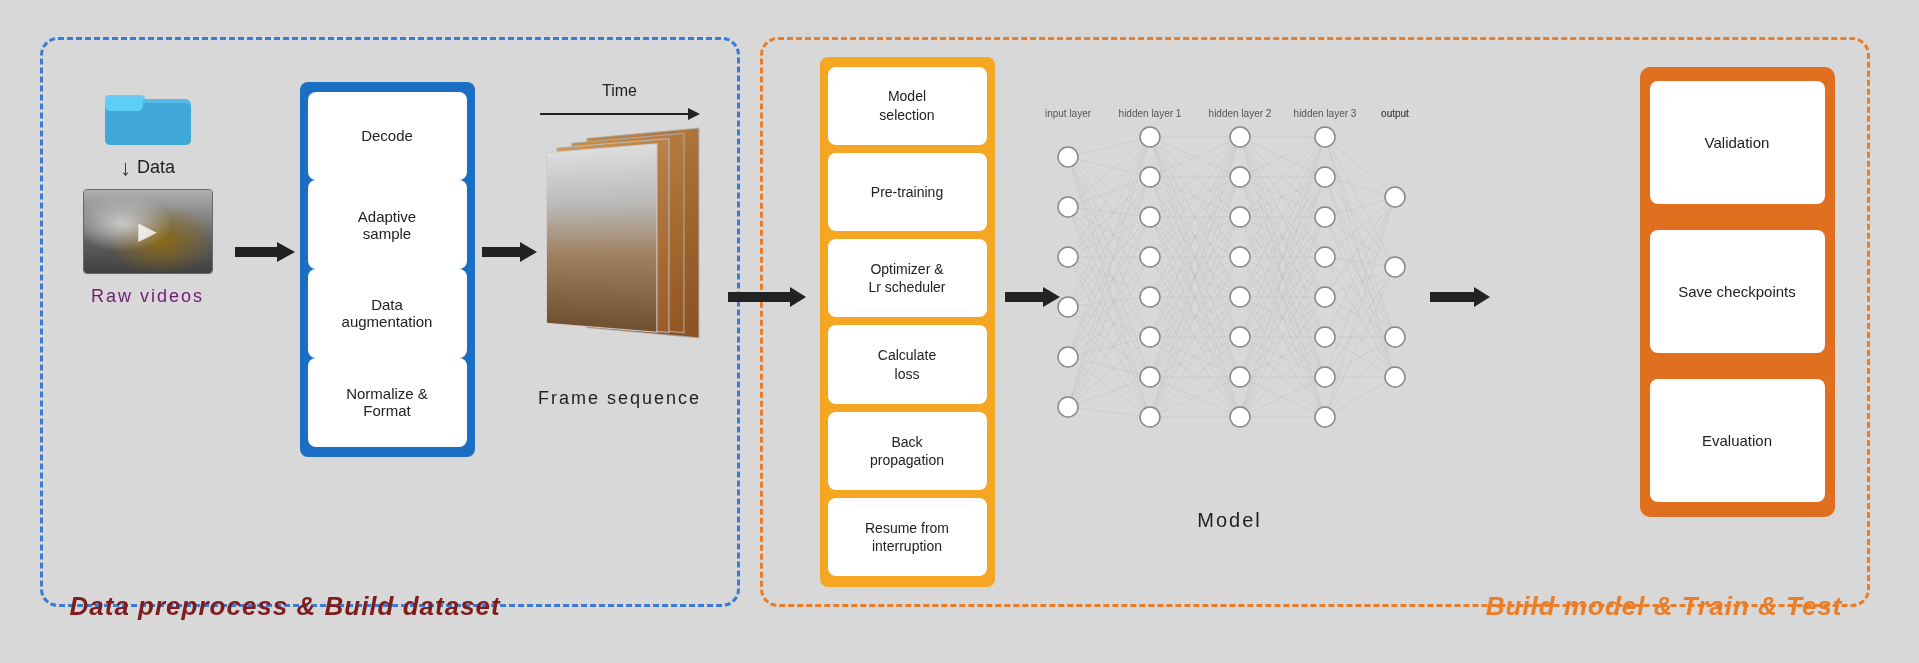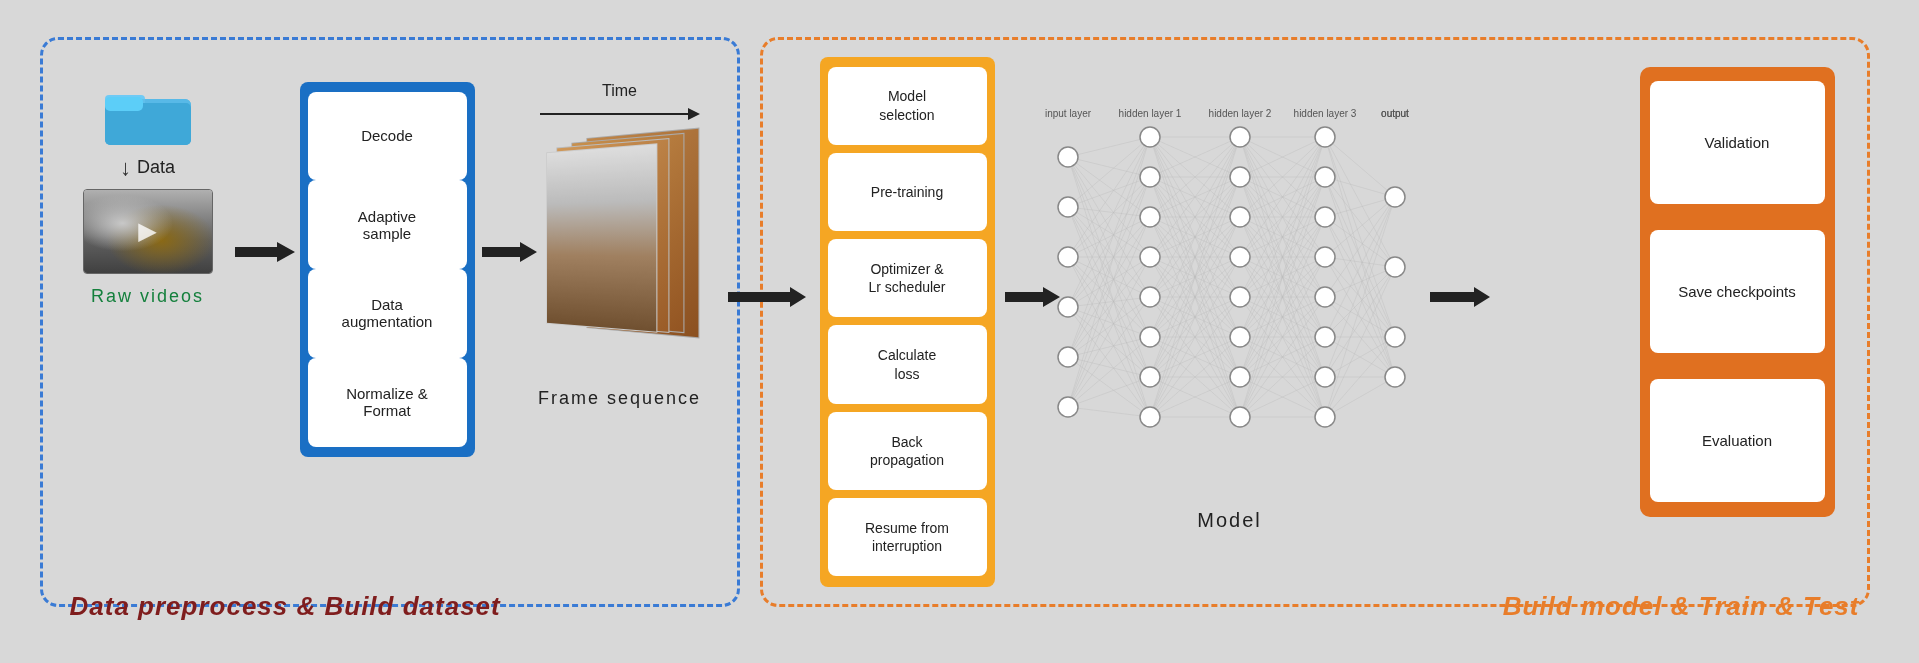--- a/index.html
+++ b/index.html
@@ -128,21 +128,21 @@
       width: 100%;
       height: 100%;
       background: 
         radial-gradient(ellipse at 30% 40%, #c8c8c8 0%, transparent 40%),
         radial-gradient(ellipse at 60% 60%, #8b6914 0%, transparent 50%),
         linear-gradient(180deg, #b0b0b0 0%, #606060 60%, #404040 100%);
     }
 
     .raw-videos-label {
       font-size: 18px;
-      color: #15803d;
+      color: #701a75;
       margin-top: 4px;
       letter-spacing: 2px;
     }
 
     
     .blue-panel {
       position: absolute;
       left: 270px;
       top: 60px;
       width: 175px;
@@ -291,21 +291,21 @@
 <body>
 
 <div class="diagram-container">
 
   <div class="dashed-box-blue"></div>
 
   <div class="dashed-box-orange"></div>
 
   <div class="box-label-blue" style="left:40px; bottom:20px; position:absolute;">Data preprocess &amp; Build dataset</div>
 
-  <div class="box-label-orange" style="right:30px; bottom:20px; position:absolute;text-align:center;">Build model &amp; Train &amp; Test</div>
+  <div class="box-label-orange" style="right:47px; bottom:20px; position:absolute;text-align:center;">Build model &amp; Train &amp; Test</div>
 
   <div class="section-raw-videos">
 
     <div class="folder-icon">
       <svg viewBox="0 0 90 70" xmlns="http://www.w3.org/2000/svg">
         <rect x="2" y="22" width="86" height="46" rx="6" ry="6" fill="#4ab0e0"></rect>
         <rect x="2" y="18" width="40" height="12" rx="4" ry="4" fill="#6ecaf5"></rect>
         <rect x="2" y="22" width="86" height="46" rx="6" ry="6" fill="#5bbce8" opacity="0.8"></rect>
 
         <rect x="2" y="26" width="86" height="42" rx="5" ry="5" fill="#3fa8d8"></rect>

